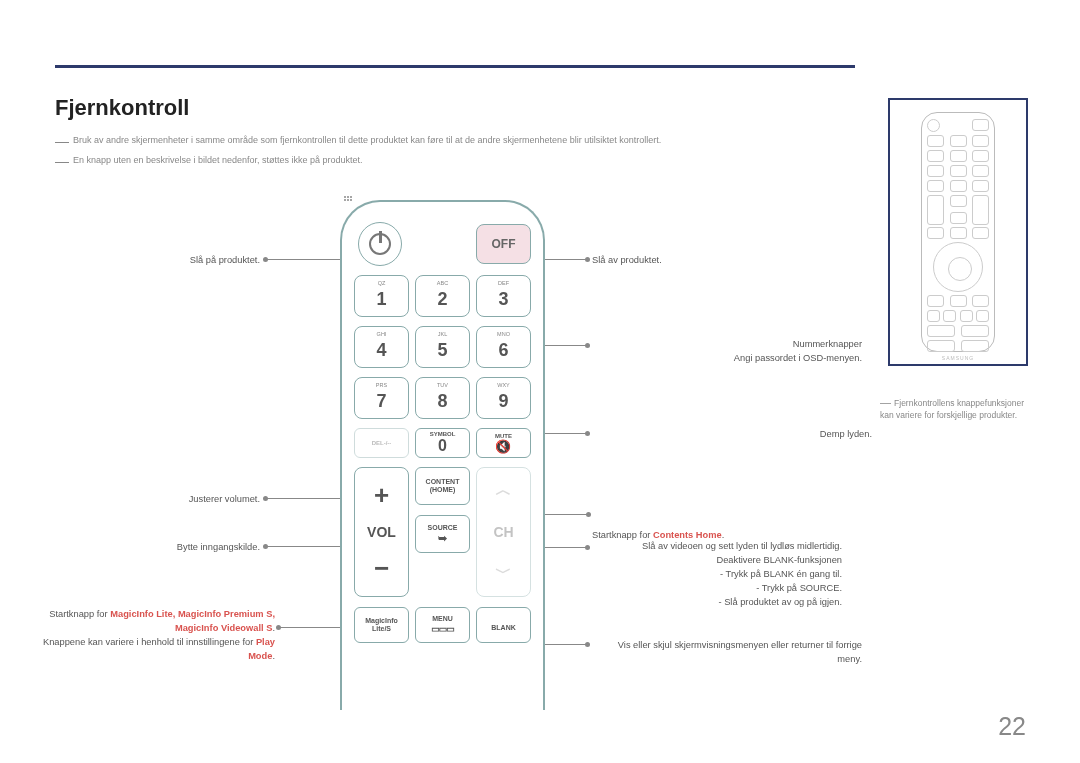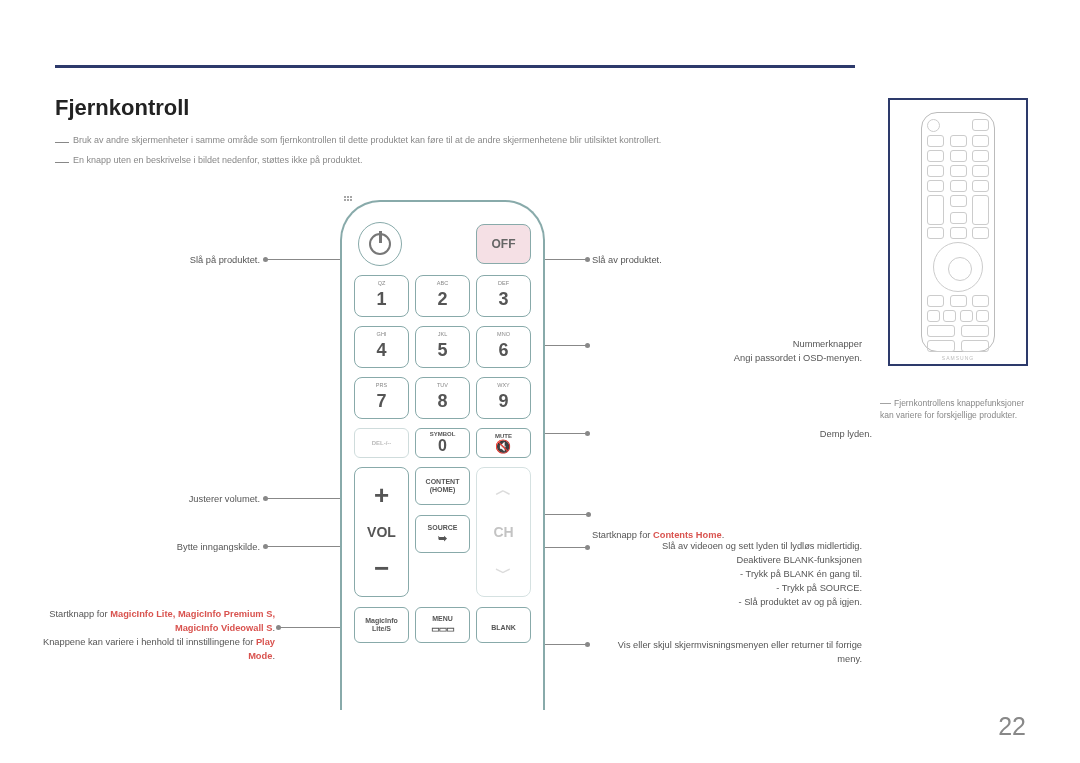--- a/index.html
+++ b/index.html
@@ -21,21 +21,21 @@
 
 .l-power-on  { top: 254px; right: 820px; }
 .l-vol       { top: 493px; right: 820px; }
 .l-source    { top: 541px; right: 820px; }
 .l-magic     { top: 608px; right: 805px; width: 250px; }
 
 .l-off       { top: 254px; left: 592px; }
 .l-numbers   { top: 338px; left: 592px; width: 240px; margin-left: 30px; }
 .l-mute      { top: 428px; left: 592px; width: 280px; }
 .l-content   { top: 529px; left: 592px; }
-.l-blank     { top: 540px; left: 592px; width: 270px; }
+.l-blank     { top: 540px; left: 572px; width: 270px; }
 .l-menu      { top: 639px; left: 592px; width: 270px; }
 
 
 .line { position: absolute; height: 1px; background: #888; }
 .line::after { content: ""; position: absolute; right: -4px; top: -2px; width: 5px; height: 5px; border-radius: 50%; background: #888; }
 .line.lft::after { left: -4px; right: auto; }
 
 .ln-off     { top: 259px; left: 540px; width: 46px; }
 .ln-num     { top: 345px; left: 527px; width: 59px; }
 .ln-mute    { top: 433px; left: 527px; width: 59px; }

